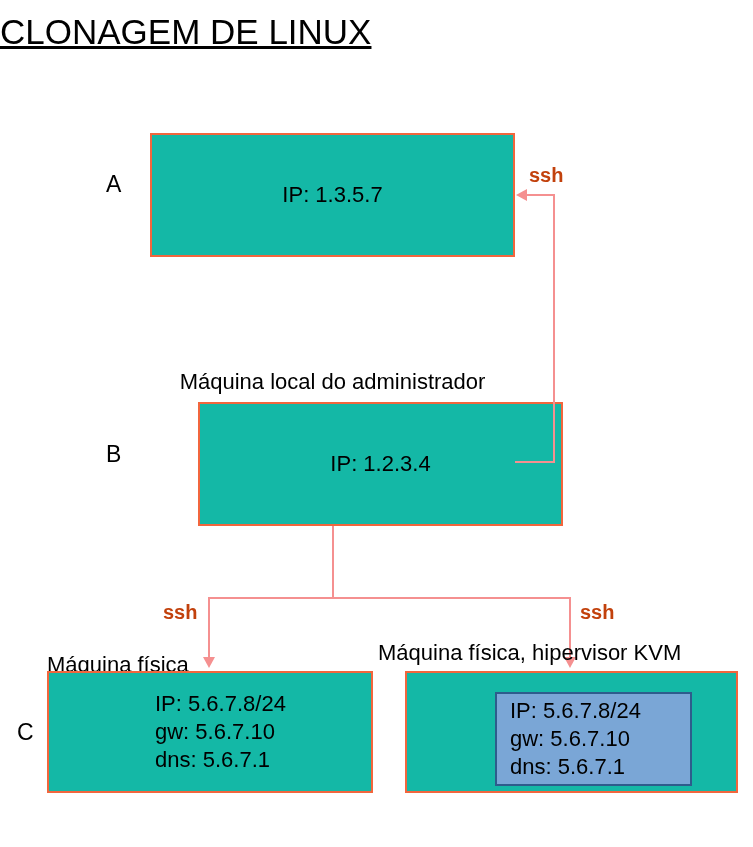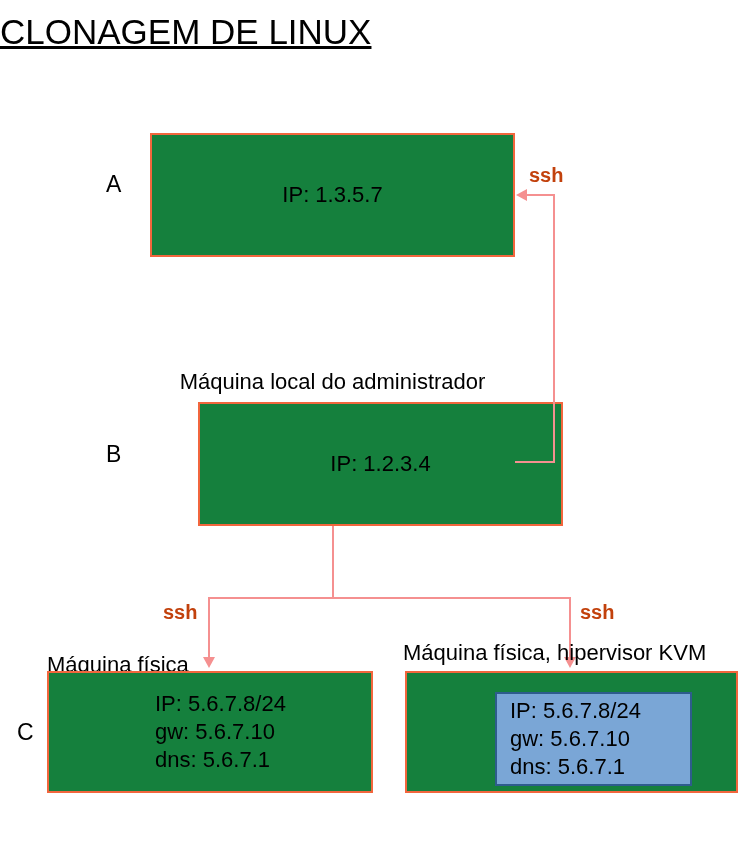--- a/index.html
+++ b/index.html
@@ -19,21 +19,21 @@
     text-decoration:underline;
     white-space:nowrap;
   }
   .node-title{
     font-size:22px;
     white-space:nowrap;
   }
   .node-title.centered{text-align:center;}
   .letter{font-size:23px;}
   .box{
-    background:#15803d;
+    background:#14b8a6;
     border:2px solid #f2663d;
     box-sizing:border-box;
     display:flex;
     align-items:center;
     justify-content:center;
     font-size:22px;
   }
   .box-a{left:150px;top:133px;width:365px;height:124px;}
   .box-b{left:150px;top:402px;width:365px;height:124px;margin-left:48px;}
   .box-c-left{left:47px;top:671px;width:326px;height:122px;justify-content:flex-start;}
@@ -112,21 +112,21 @@
   <div class="abs node-title" style="left:47px;top:640px;margin-top:12px;">Máquina física</div>
   <div class="abs letter" style="left:17px;top:719px;">C</div>
   <div class="abs box box-c-left">
     <div class="ip-lines c-left-lines">
       <div>IP: 5.6.7.8/24</div>
       <div>gw: 5.6.7.10</div>
       <div>dns: 5.6.7.1</div>
     </div>
   </div>
 
-  <div class="abs node-title" style="left:403px;top:640px;">Máquina física, hipervisor KVM</div>
+  <div class="abs node-title" style="left:378px;top:640px;">Máquina física, hipervisor KVM</div>
   <div class="abs letter letter-blue" style="left:471px;top:723px;">C</div>
   <div class="abs box box-c-right">
     <div class="vm-box">
       <div class="ip-lines">
         <div>IP: 5.6.7.8/24</div>
         <div>gw: 5.6.7.10</div>
         <div>dns: 5.6.7.1</div>
       </div>
     </div>
   </div>

